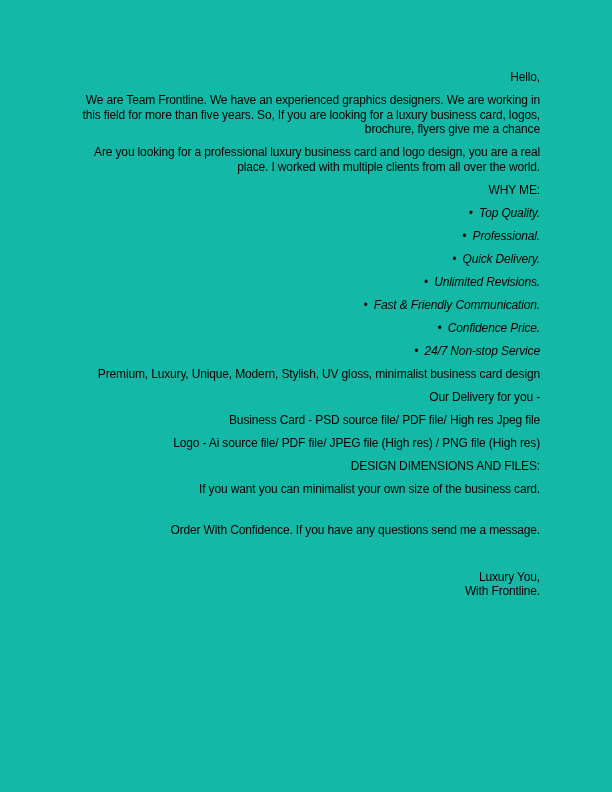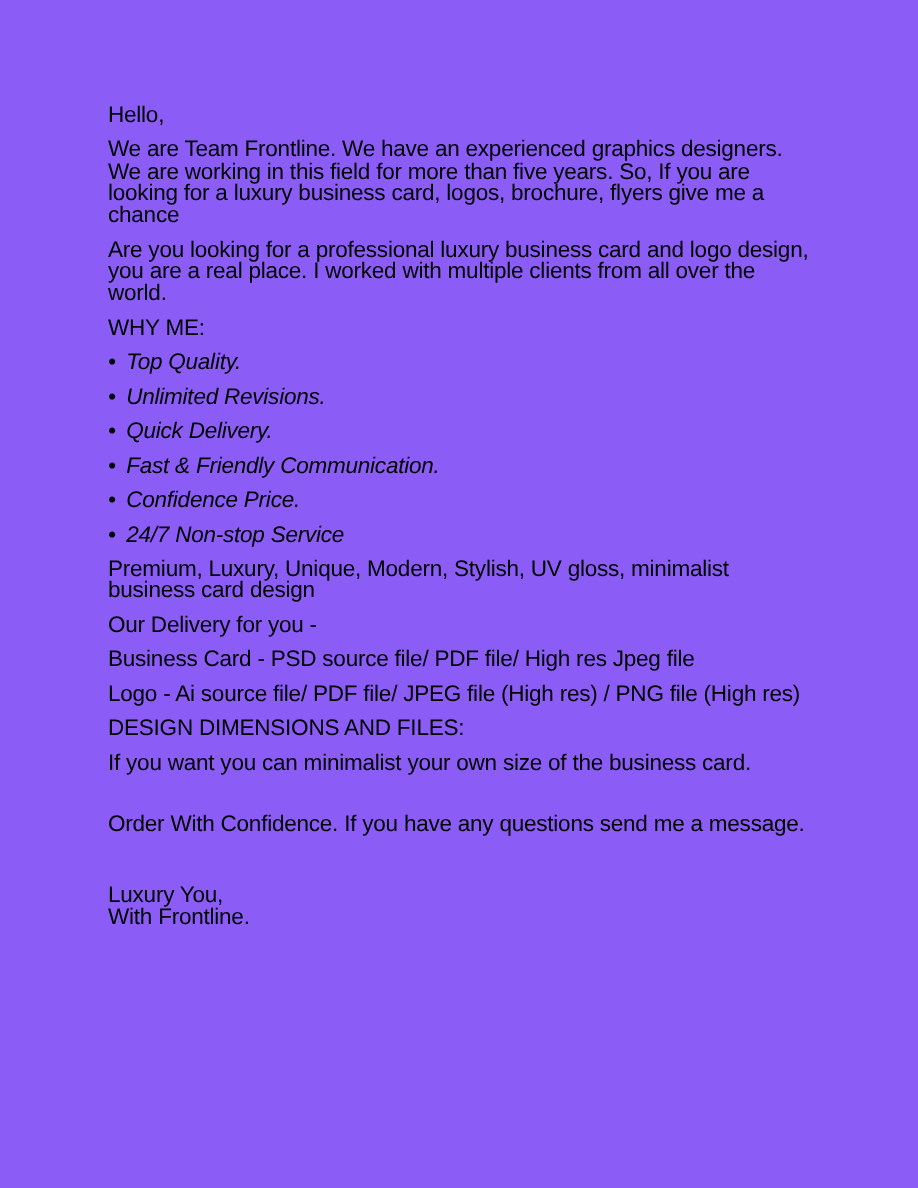--- a/index.html
+++ b/index.html
@@ -4,29 +4,30 @@
 <style>
   html, body {
     margin: 0;
     padding: 0;
     background: #ffffff;
   }
   .page {
     position: relative;
     width: 612px;
     height: 792px;
-    background: #8b5cf6;
+    background: #14b8a6;
     overflow: hidden;
     font-family: "Liberation Sans", sans-serif;
-    font-size: 15px;
+    font-size: 12px;
     line-height: 14.5px;
     letter-spacing: -0.15px;
     color: #000000;
     box-sizing: border-box;
     padding: 70px 72px 0 72px;
+    text-align: right;
   }
   .page p {
     margin: 0 0 8.5px 0;
   }
   .bullet p, p.bullet {
     margin: 0 0 8.5px 0;
     font-style: italic;
   }
   .bullet-char {
     display: inline-block;
@@ -43,24 +44,25 @@
   <p>Hello,</p>
 
   <p>We are Team Frontline. We have an experienced graphics designers. We are working in this field for more than five years. So, If you are looking for a luxury business card, logos, brochure, flyers give me a chance</p>
 
   <p>Are you looking for a professional luxury business card and logo design, you are a real place. I worked with multiple clients from all over the world.</p>
 
   <p>WHY ME:</p>
 
   <p class="bullet"><span class="bullet-char">•</span> <span>Top Quality.</span></p>
 
+  <p class="bullet"><span class="bullet-char">•</span> <span>Professional.</span></p>
+
+  <p class="bullet"><span class="bullet-char">•</span> <span>Quick Delivery.</span></p>
 
   <p class="bullet"><span class="bullet-char">•</span> <span>Unlimited Revisions.</span></p>
-
-  <p class="bullet"><span class="bullet-char">•</span> <span>Quick Delivery.</span></p>
 
   <p class="bullet"><span class="bullet-char">•</span> <span>Fast &amp; Friendly Communication.</span></p>
 
   <p class="bullet"><span class="bullet-char">•</span> <span>Confidence Price.</span></p>
 
   <p class="bullet"><span class="bullet-char">•</span> <span>24/7 Non-stop Service</span></p>
 
   <p>Premium, Luxury, Unique, Modern, Stylish, UV gloss, minimalist business card design</p>
 
   <p>Our Delivery for you -</p>

